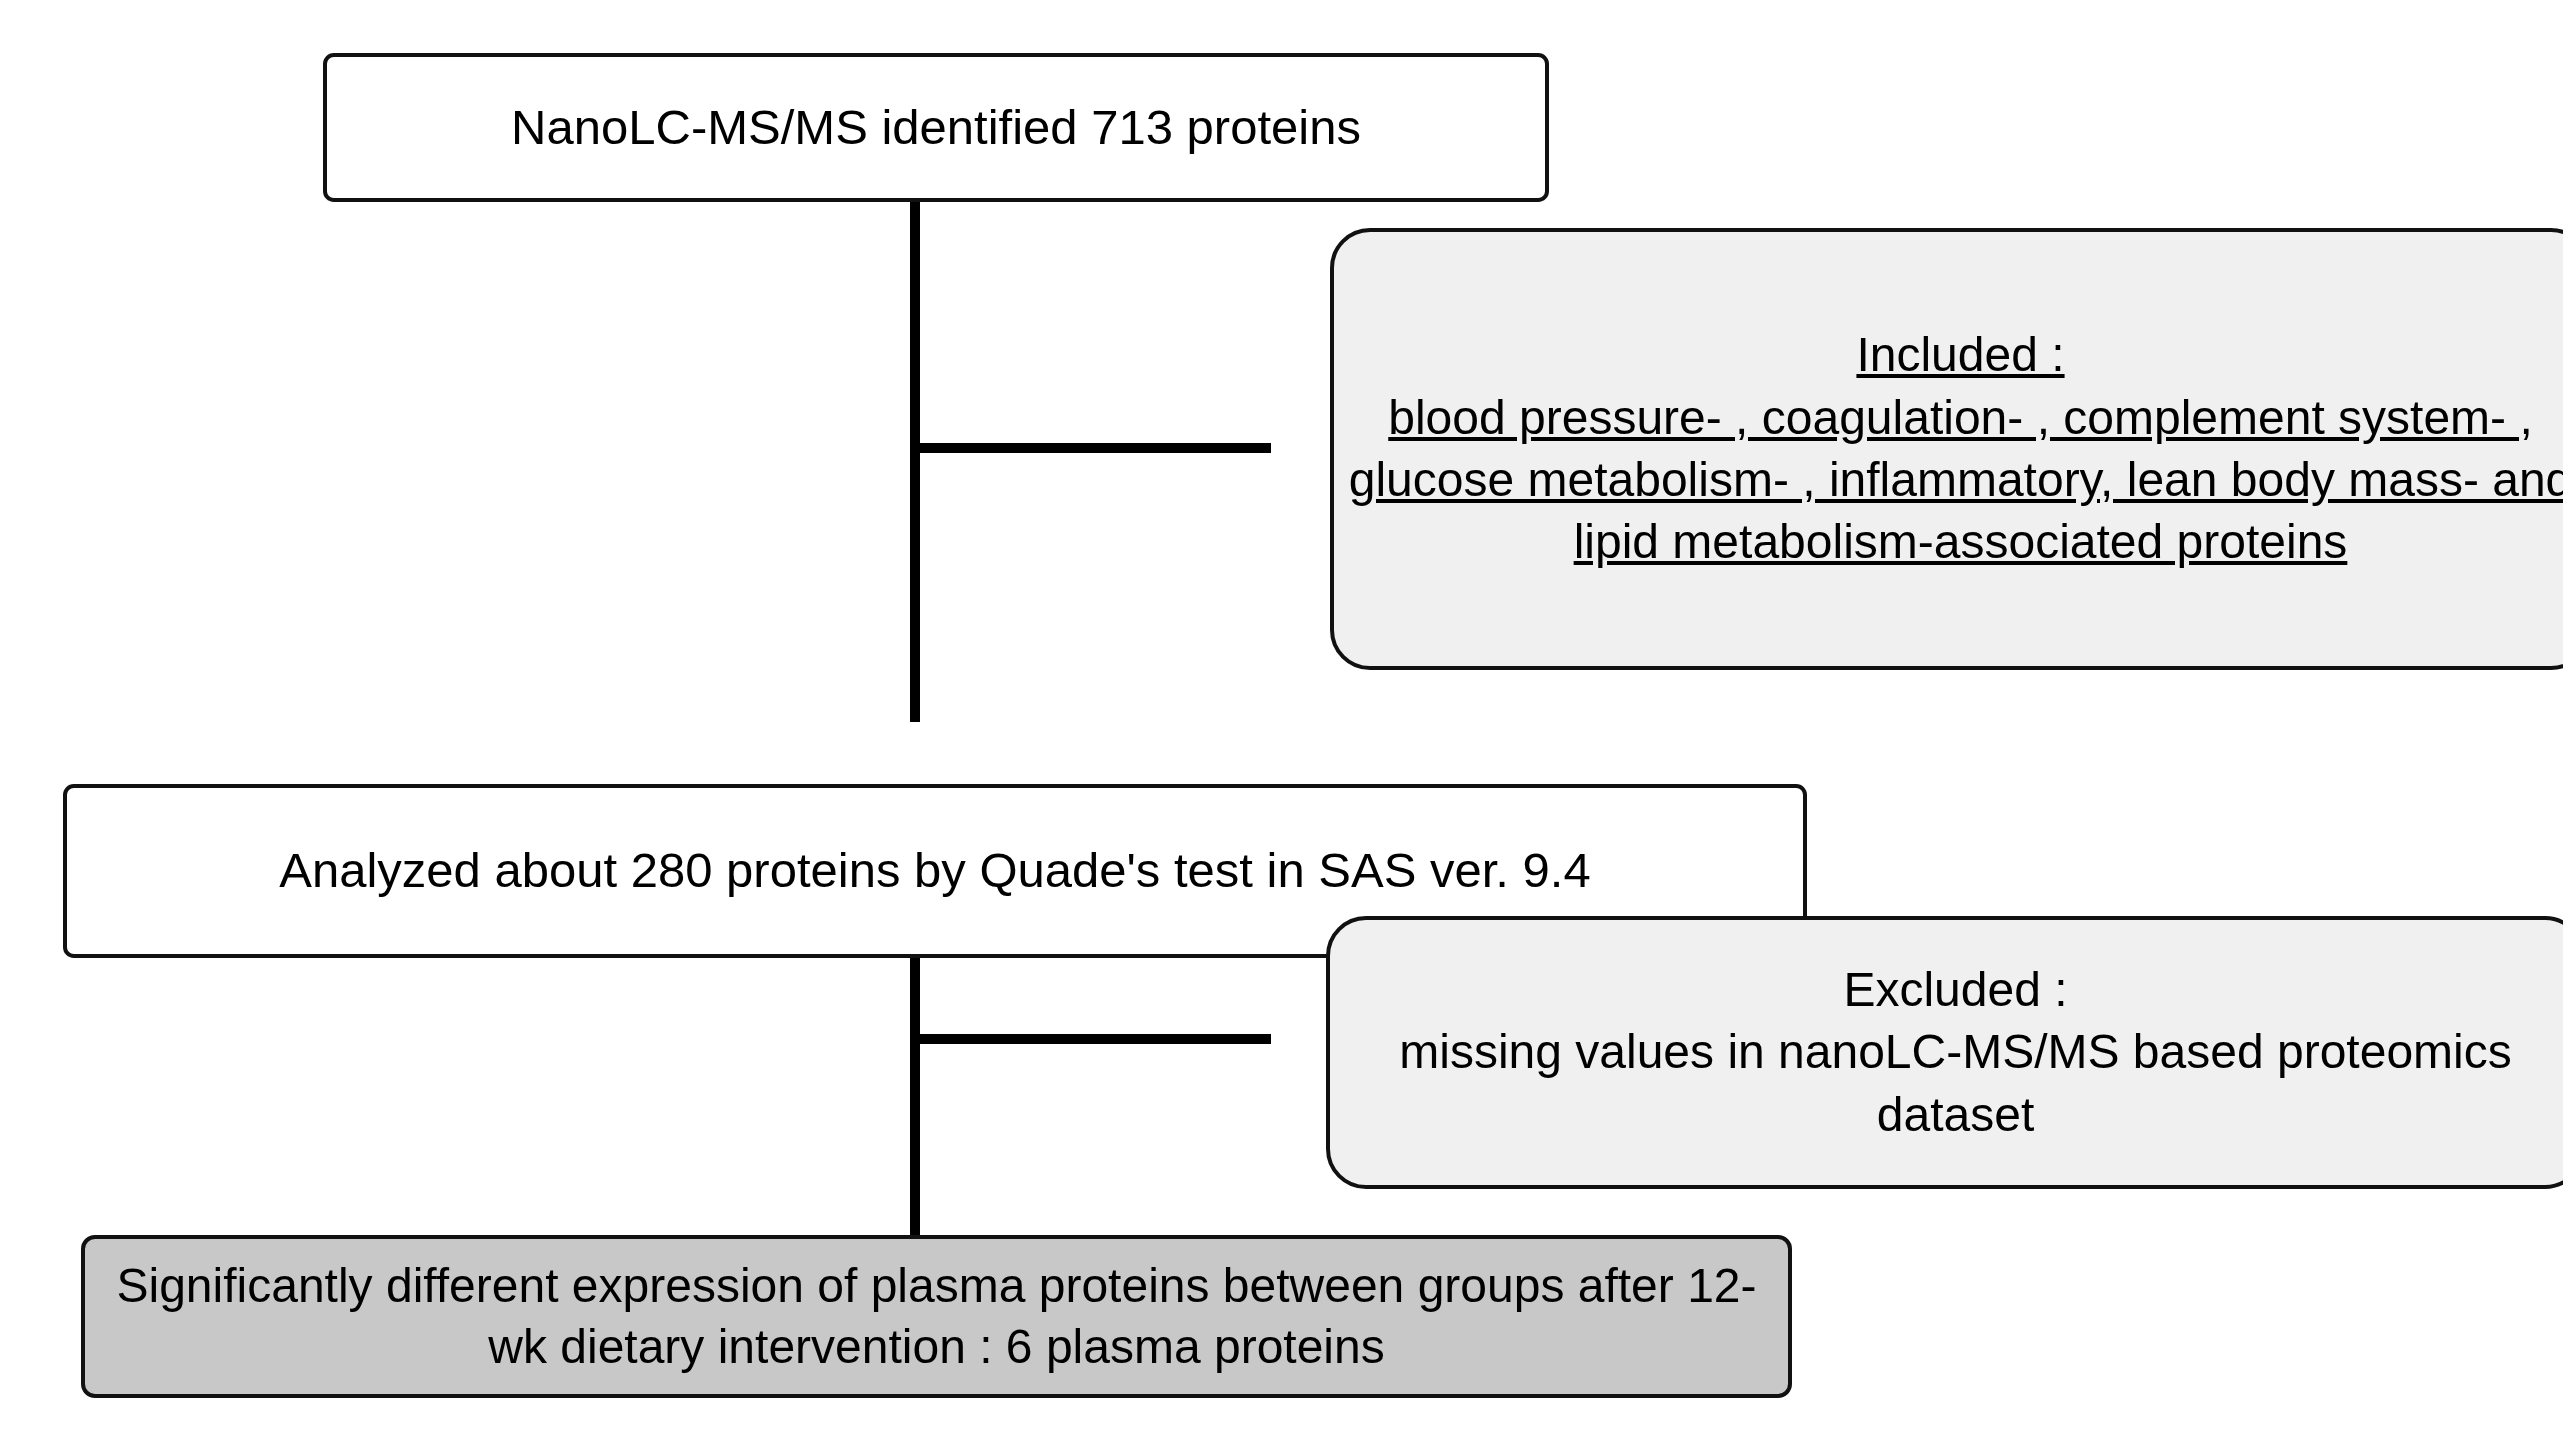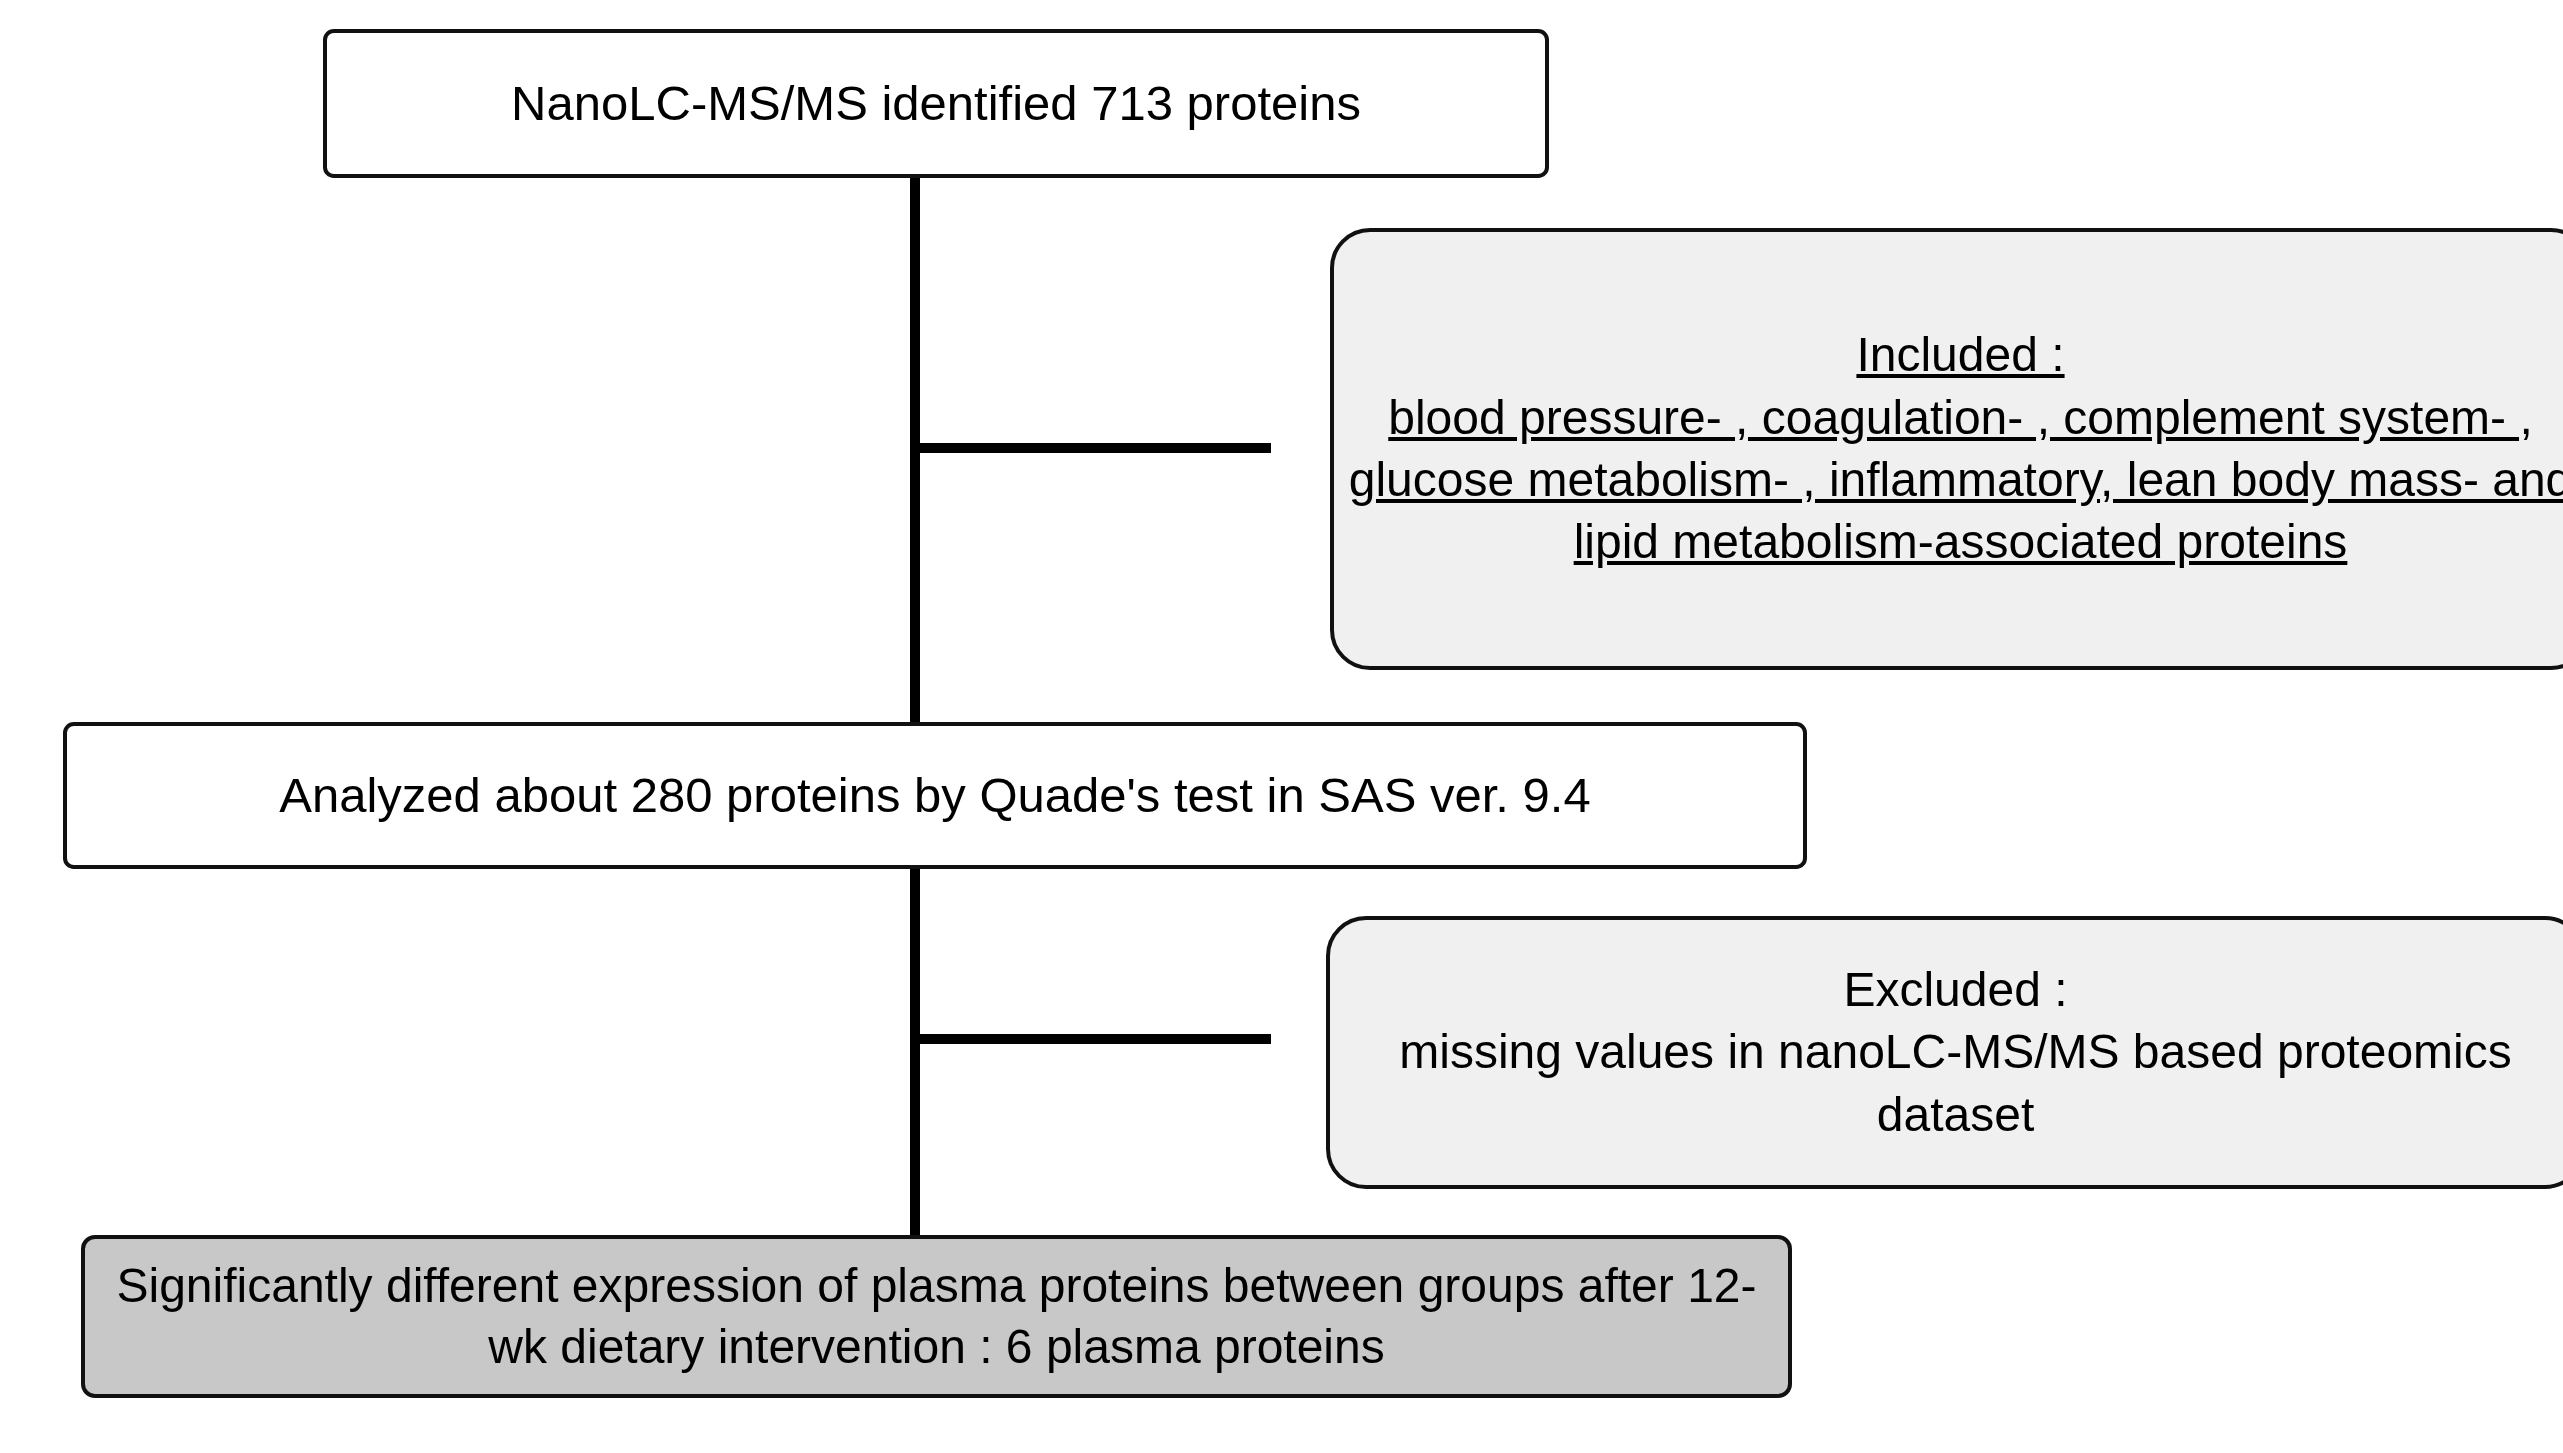--- a/index.html
+++ b/index.html
@@ -42,20 +42,21 @@
     padding: 0 14px;
     white-space: pre-line;
   }
 
   
   .proc {
     border-radius: 10.8px;
     background: #ffffff;
     font-size: 49px;
     line-height: 1.18;
+    margin-top: 24px;
   }
 
   
   .aside {
     border-radius: 40px;
     background: #f0f0f0;
     font-size: 48px;
     line-height: 1.30;
   }
 
@@ -63,21 +64,21 @@
   .result {
     border-radius: 14px;
     background: #c8c8c8;
     font-size: 48px;
     line-height: 1.26;
   }
 
   
   #node-source   { left: 323px;  top: 29px;   width: 1226px; height: 149px; }
   #node-included { left: 1330px; top: 228px;  width: 1261px; height: 442px; text-decoration: underline; }
-  #node-analysis { left: 63px;   top: 722px;  width: 1744px; height: 147px; }
+  #node-analysis { left: 63px;   top: 760px;  width: 1744px; height: 174px; }
   #node-excluded { left: 1326px; top: 916px; width: 1259px; height: 273px; }
   #node-result   { left: 81px;  top: 1235px; width: 1711px; height: 163px; }
 
   
   #spine-a  { left: 910px; top: 178px;  width: 10px;  height: 544px; }
   #spine-b  { left: 910px; top: 869px; width: 10px;  height: 367px; }
   #branch-a { left: 910px; top: 443px;  width: 361px; height: 10px;  }
   #branch-b { left: 910px; top: 1034px; width: 361px; height: 10px;  }
 </style>
 </head>

